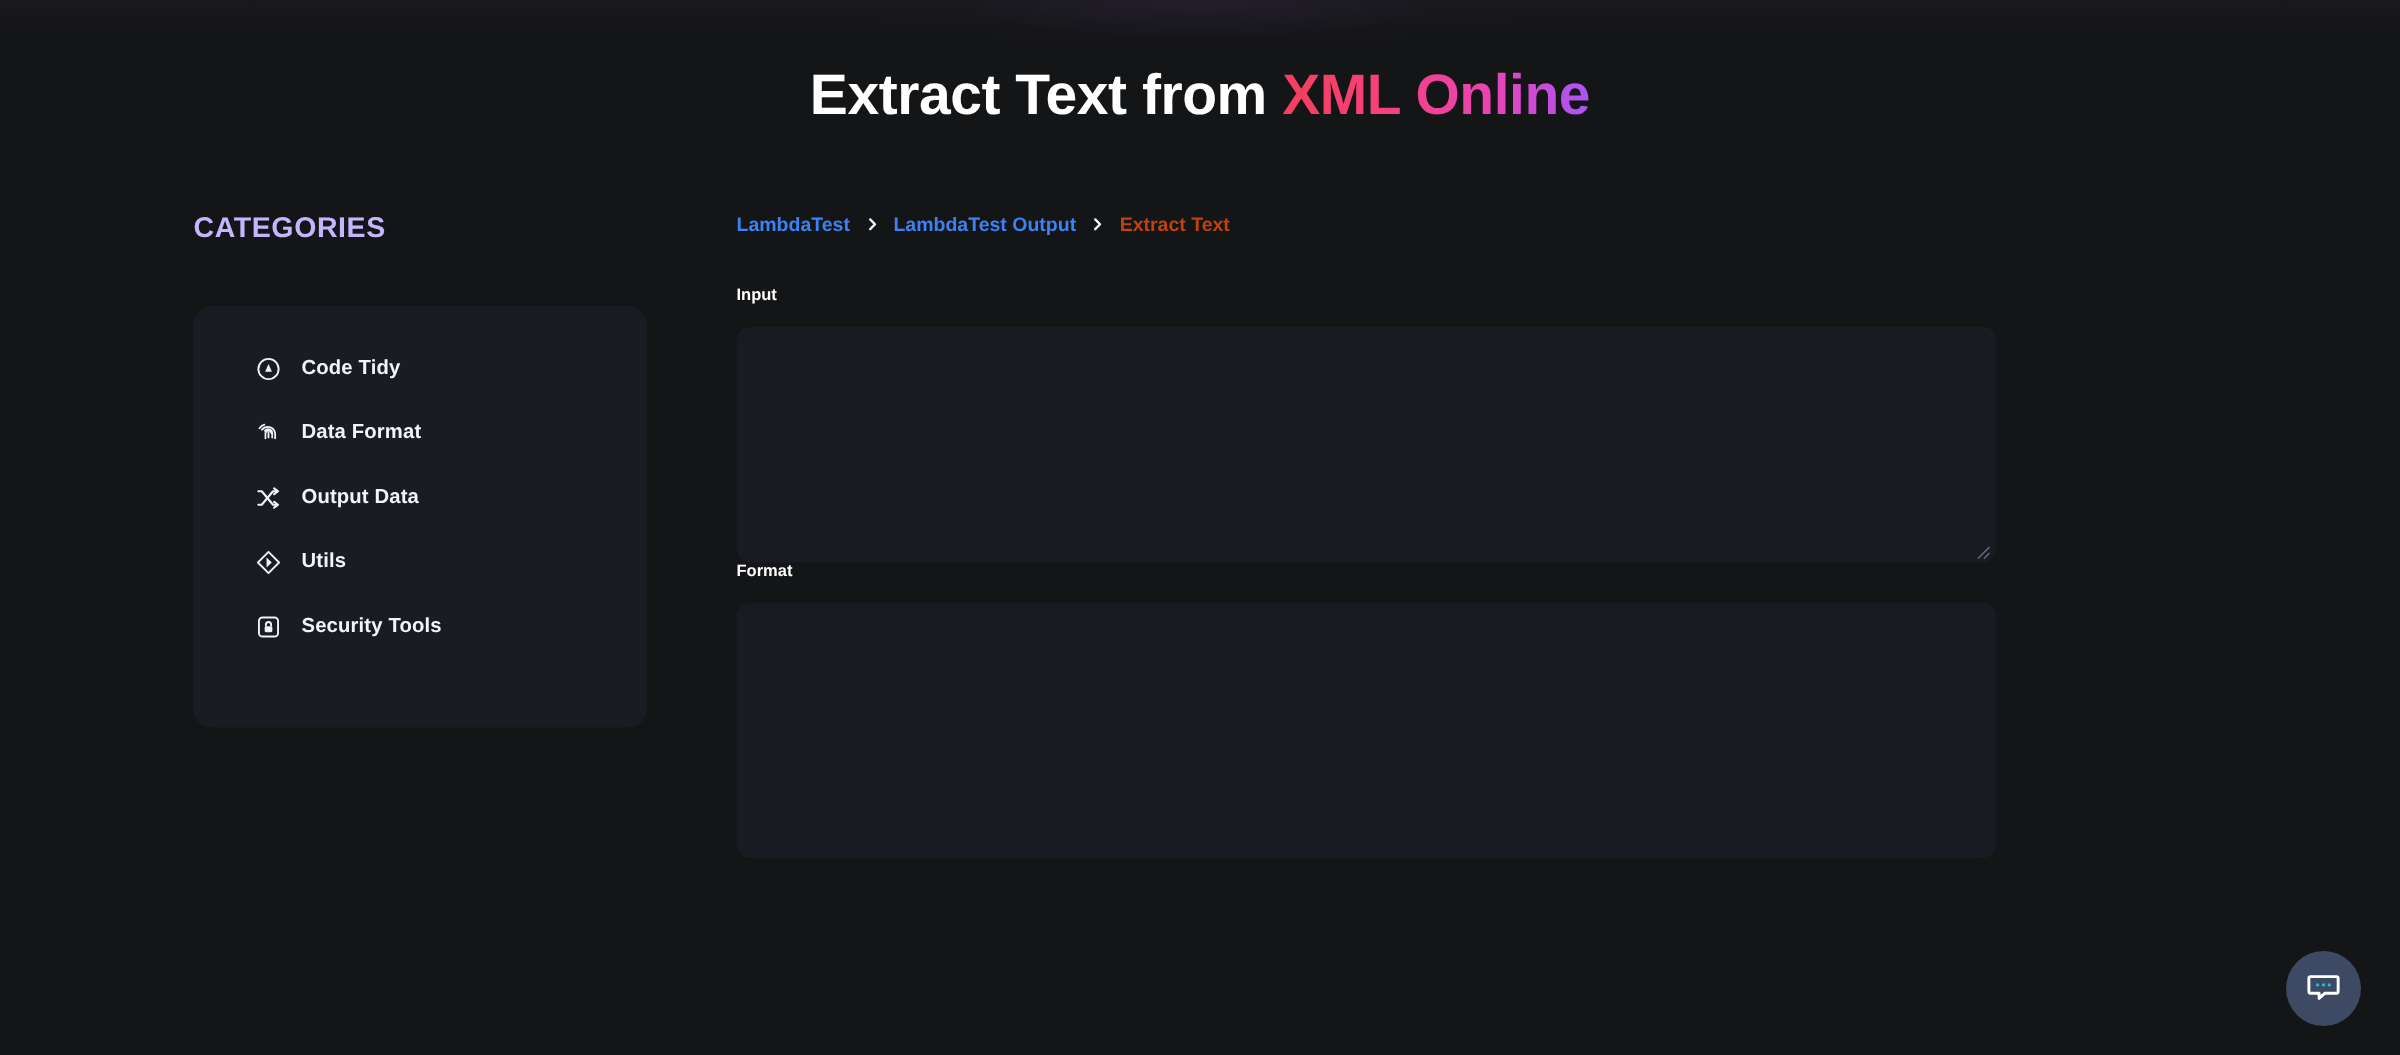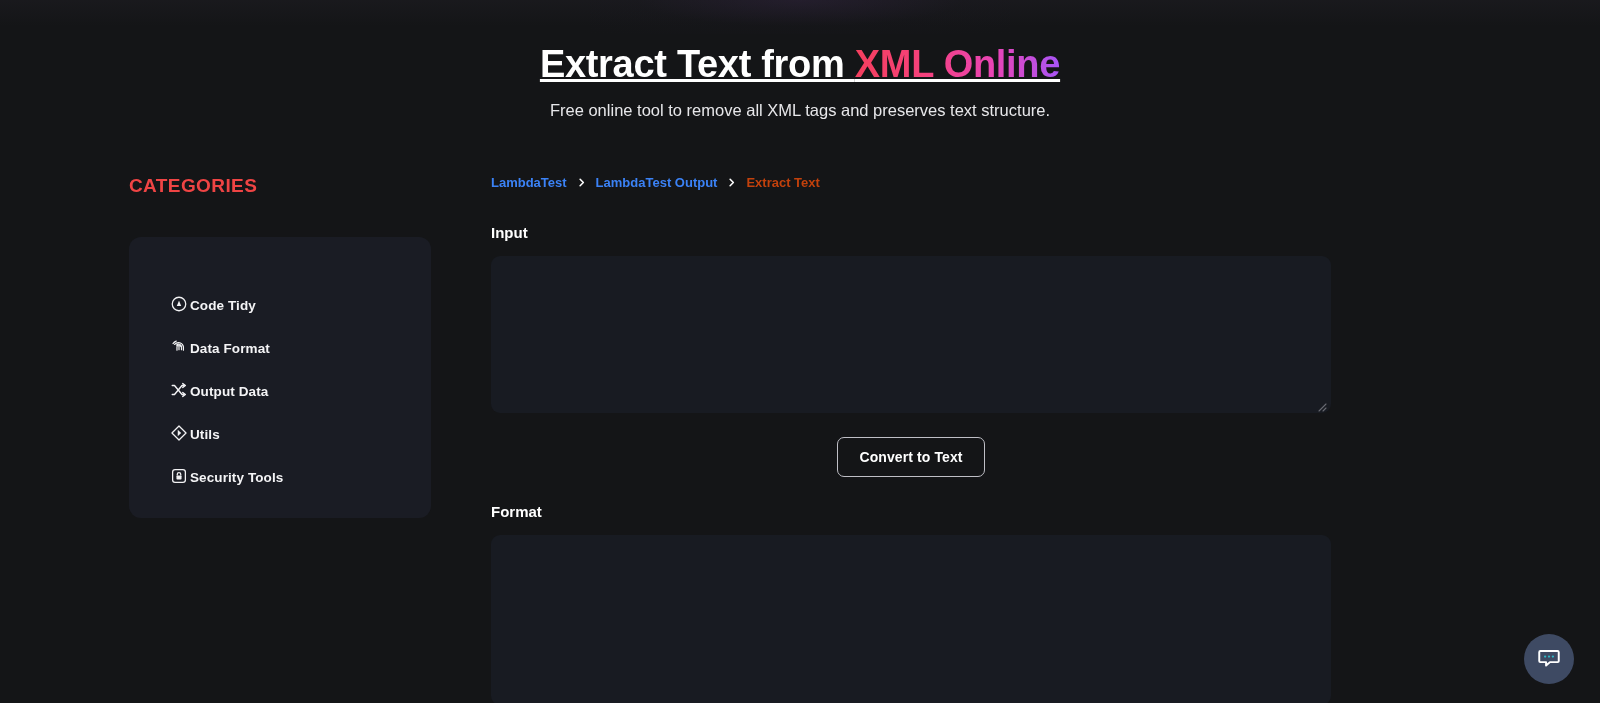--- a/index.html
+++ b/index.html
@@ -42,21 +42,20 @@
     text-align: center;
     position: relative;
     z-index: 2;
   }
   .hero-title {
     font-size: 38px;
     line-height: 1.18;
     font-weight: bold;
     letter-spacing: -0.3px;
     color: #ffffff;
-    text-decoration: underline;
   }
   .hero-title .grad {
     background: linear-gradient(90deg, #f43f5e 0%, #f6417a 32%, #e944b6 68%, #a855f7 100%);
     -webkit-background-clip: text;
     background-clip: text;
     -webkit-text-fill-color: transparent;
     color: #e0489b;
   }
   .hero-sub {
     margin-top: 14px;
@@ -78,32 +77,32 @@
 
   
   .sidebar {
     width: 302px;
     flex: 0 0 302px;
   }
   .cat-heading {
     font-size: 19px;
     font-weight: bold;
     letter-spacing: 0.4px;
-    color: #ef4444;
+    color: #c4b5fd;
     margin-bottom: 40px;
   }
   .cat-card {
     background: #1a1c24;
     border-radius: 12px;
     padding: 33px 0 33px 0;
   }
   .cat-item {
     display: flex;
-    align-items: flex-end;
-    gap: 2px;
+    align-items: flex-start;
+    gap: 13px;
     padding: 0 0 0 41px;
     height: 43px;
     cursor: pointer;
     text-decoration: none;
     color: #ffffff;
   }
   .cat-icon {
     width: 18px;
     height: 18px;
     display: inline-flex;
@@ -141,21 +140,21 @@
   }
   .crumb.current { color: #2f9bb5; font-weight: bold; }
   .crumb-sep {
     color: #ffffff;
     font-size: 12px;
     font-weight: bold;
     display: inline-flex;
   }
 
   .field-label {
-    font-size: 15px;
+    font-size: 11px;
     font-weight: bold;
     color: #ffffff;
     margin-bottom: 15px;
   }
 
   .ta-wrap { position: relative; }
   .ta {
     display: block;
     width: 840px;
     background: #181b22;
@@ -219,21 +218,20 @@
 </head>
 <body>
 
 <div class="top-strip"></div>
 <div class="top-glow"></div>
 
 <header class="hero">
   <h1 class="hero-title">
     <span>Extract Text from </span><span class="grad" style="background-image: linear-gradient(90deg, rgb(244, 63, 94) 0%, rgb(246, 65, 122) 32%, rgb(233, 68, 182) 68%, rgb(168, 85, 247) 100%);">XML Online</span>
   </h1>
-  <p class="hero-sub">Free online tool to remove all XML tags and preserves text structure.</p>
 </header>
 
 <div class="page">
 
   <aside class="sidebar">
     <div class="cat-heading">CATEGORIES</div>
 
     <nav class="cat-card">
 
       <a class="cat-item">
@@ -318,23 +316,20 @@
     <div class="ta-wrap">
       <textarea class="ta ta-input" placeholder="" style=""></textarea>
       <span class="resize-grip">
         <svg width="12" height="12" viewBox="0 0 12 12" fill="none" stroke="#9a9aa3" stroke-width="1.1" stroke-linecap="round">
           <path d="M11 4 4 11"></path>
             <path d="M11 8 8 11"></path>
         </svg>
       </span>
     </div>
 
-    <div class="btn-row">
-      <button class="convert-btn">Convert to Text</button>
-    </div>
 
     <div class="field-label">Format</div>
 
     <div class="ta-wrap">
       <textarea class="ta ta-output" placeholder="" style=""></textarea>
     </div>
 
   </main>
 </div>
 

